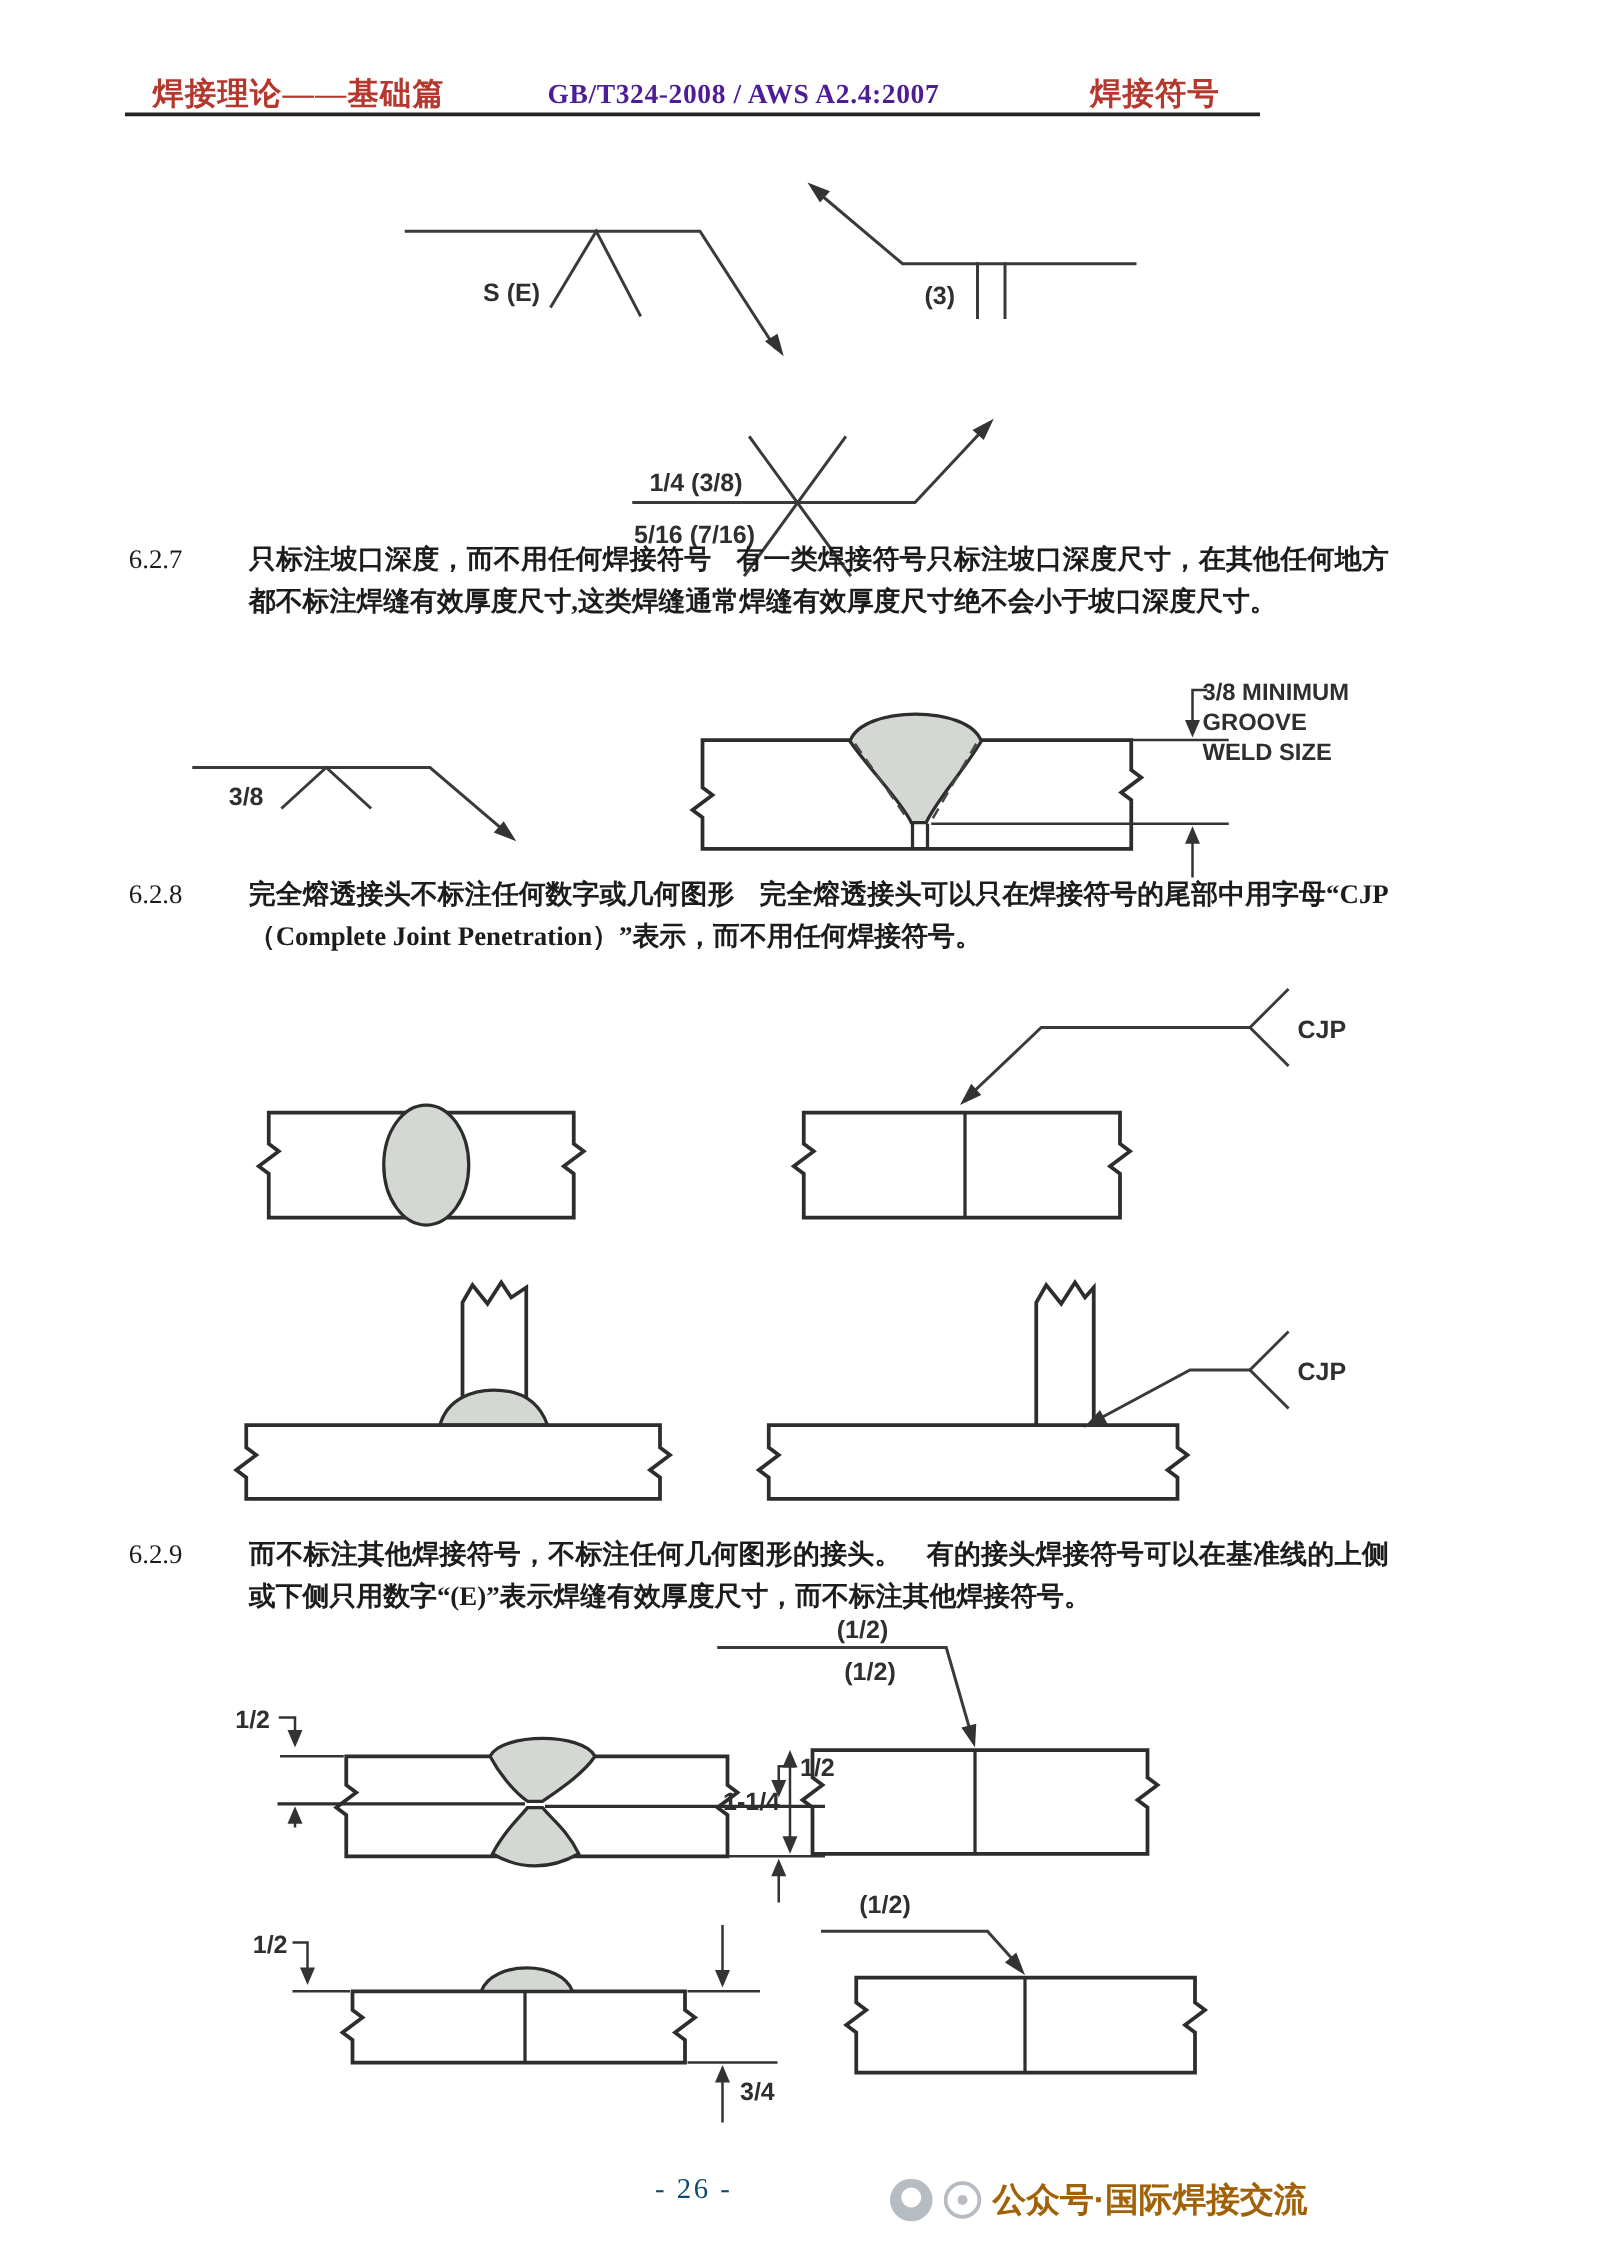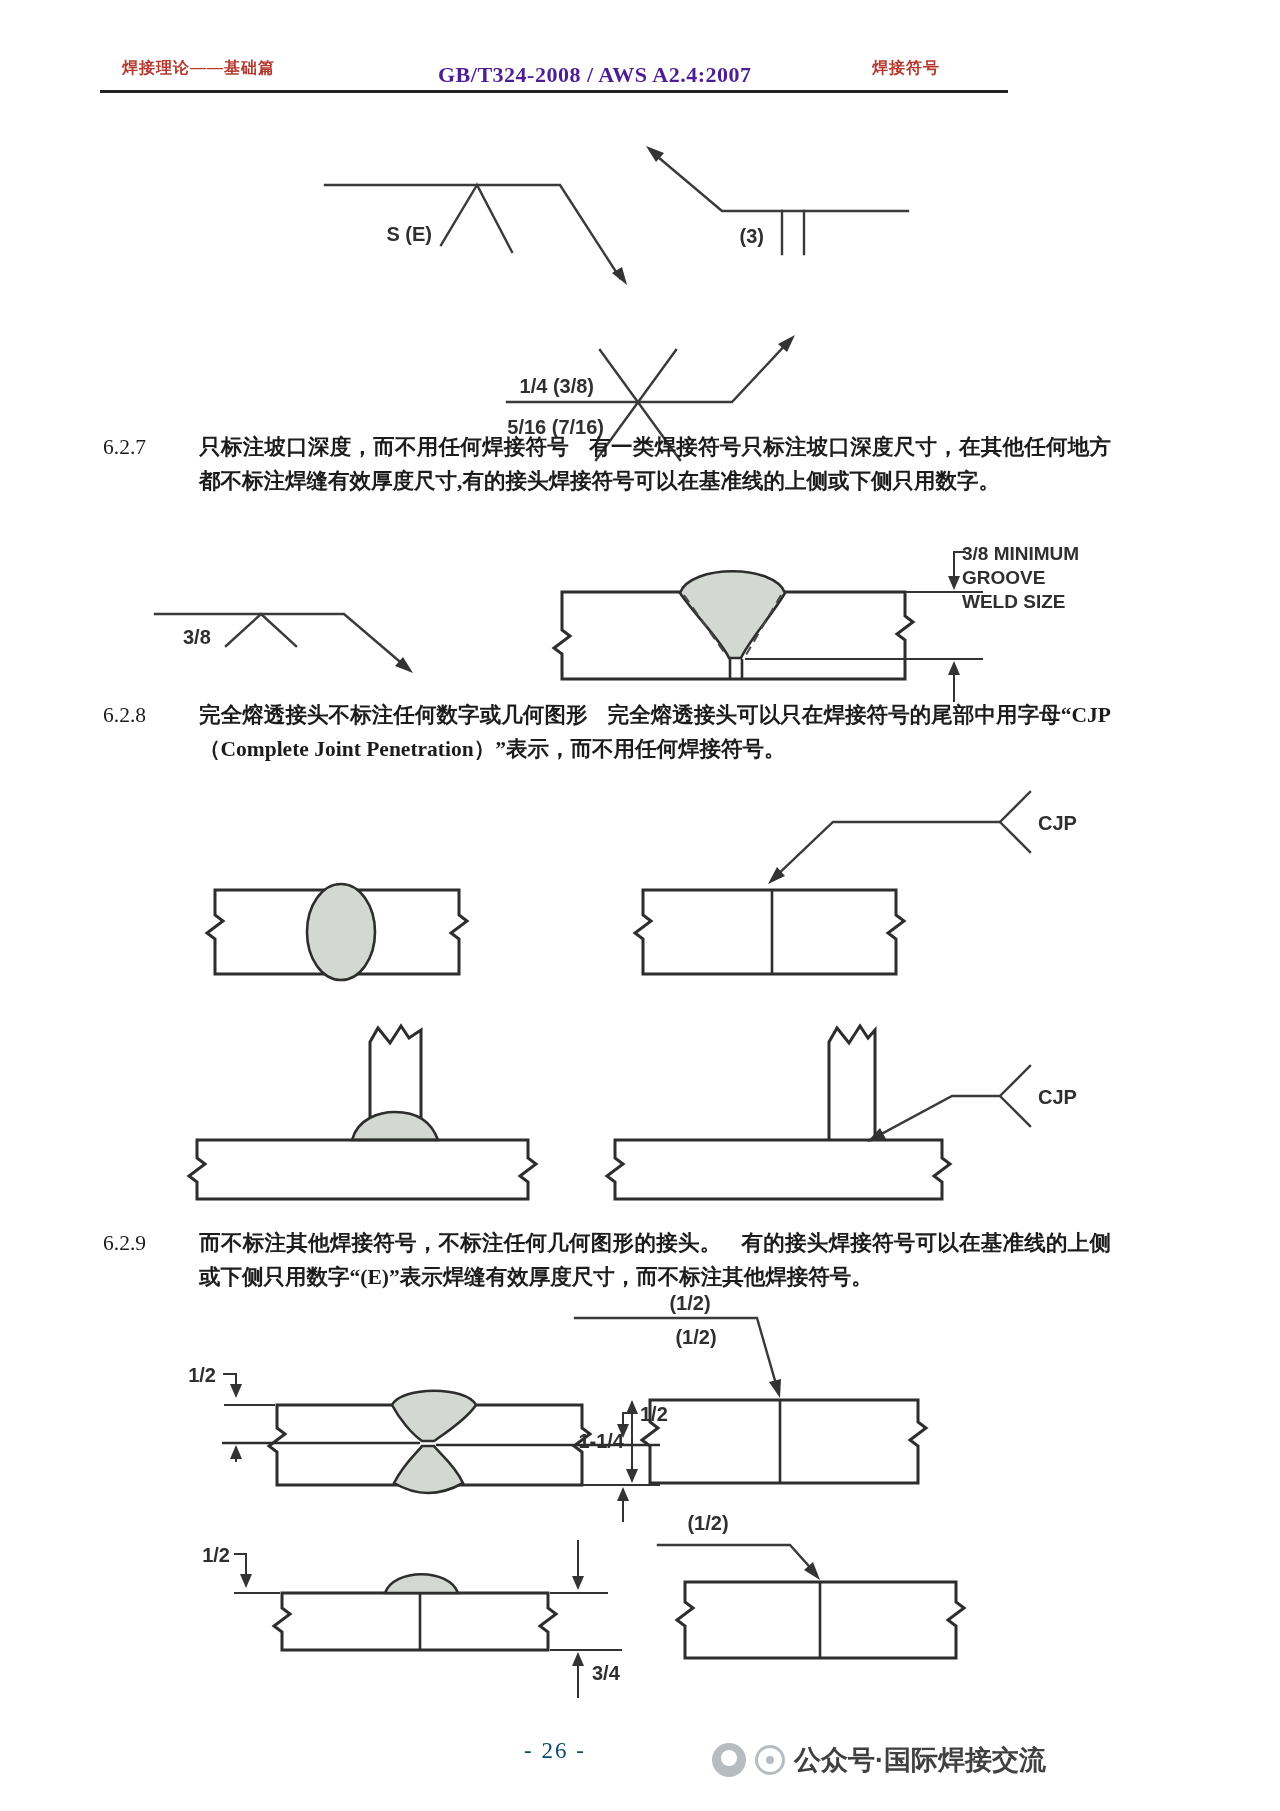--- a/index.html
+++ b/index.html
@@ -2,21 +2,21 @@
 <html><head>
 <meta charset="utf-8">
 <style>
   html,body{margin:0;padding:0}
   body{
     width:1280px;height:1811px;position:relative;background:#ffffff;
     font-family:"Liberation Serif","DejaVu Serif",serif;color:#1c1c1c;
   }
   .abs{position:absolute}
   
-  .hdr{font-weight:700;font-size:16px;letter-spacing:1px;color:#b5382f;white-space:nowrap}
+  .hdr{font-weight:700;font-size:25px;letter-spacing:1px;color:#b5382f;white-space:nowrap}
   .hdr-std{font-size:22px;color:#4c1d95;font-weight:700;letter-spacing:.5px;white-space:nowrap}
   .rule{background:#232323;height:3px}
   
   .clause{
     left:103px;width:912px;font-size:21.5px;line-height:34px;font-weight:600;
     padding-left:96px;text-indent:-96px;text-align:justify;
   }
   .clause .num{display:inline-block;width:96px;text-indent:0;font-weight:400}
   .clause .ttl{margin-right:20px}
   
@@ -25,21 +25,21 @@
   .plate{stroke:#2d2d2d;stroke-width:3;fill:none;stroke-linejoin:miter}
   .seam{stroke:#2d2d2d;stroke-width:2.6;fill:none}
   .weld{fill:#d4d8d3;stroke:#2d2d2d;stroke-width:2.6}
   .dashv{stroke:#474747;stroke-width:2;stroke-dasharray:9 6;fill:none}
   .dim{stroke:#333;stroke-width:2;fill:none}
   .ah{fill:#333;stroke:none}
   text.lbl{font:700 20px "Liberation Sans","DejaVu Sans",sans-serif;fill:#2f2f2f}
   text.ann{font:700 19px "Liberation Sans","DejaVu Sans",sans-serif;fill:#2f2f2f}
   
   .pagenum{left:100px;width:910px;text-align:center;top:1738px;font-size:23px;letter-spacing:2px;color:#0c4a6e}
-  .social{left:712px;top:1742px;display:flex;align-items:center;gap:9px;color:#404040;
+  .social{left:712px;top:1742px;display:flex;align-items:center;gap:9px;color:#a16207;
           font-family:"Liberation Sans","DejaVu Sans",sans-serif;font-size:27px;font-weight:600}
   .ic1{width:34px;height:34px;border-radius:50%;background:#b6bcc2;position:relative;flex:0 0 auto}
   .ic1::after{content:"";position:absolute;left:9px;top:7px;width:16px;height:16px;border-radius:50%;background:#fff}
   .ic2{width:30px;height:30px;border-radius:50%;border:3px solid #b6bcc2;box-sizing:border-box;position:relative;flex:0 0 auto}
   .ic2::after{content:"";position:absolute;left:8px;top:8px;width:8px;height:8px;border-radius:50%;background:#b6bcc2}
 </style>
 </head>
 <body>
 
 <div class="abs hdr" style="left:122px;top:58px">焊接理论——基础篇</div>
@@ -66,21 +66,21 @@
   <g>
     <path class="dline" d="M407,302 H632 L689,241"></path>
     <polygon class="ah" points="695,235 678,244 687,252"></polygon>
     <path class="dline" d="M500,250 L580,360 M576,250 L496,360"></path>
     <text class="lbl" x="494" y="293" text-anchor="end">1/4 (3/8)</text>
     <text class="lbl" x="504" y="334" text-anchor="end">5/16 (7/16)</text>
   </g>
 </svg>
 
 <p class="abs clause" style="top:430px;margin:0">
-  <span class="num">6.2.7</span><span class="ttl">只标注坡口深度，而不用任何焊接符号</span><span>有一类焊接符号只标注坡口深度尺寸，在其他任何地方都不标注焊缝有效厚度尺寸,有的接头焊接符号可以在基准线的上侧或下侧只用数字。</span>
+  <span class="num">6.2.7</span><span class="ttl">只标注坡口深度，而不用任何焊接符号</span><span>有一类焊接符号只标注坡口深度尺寸，在其他任何地方都不标注焊缝有效厚度尺寸,这类焊缝通常焊缝有效厚度尺寸绝不会小于坡口深度尺寸。</span>
 </p>
 
 <svg class="abs" style="left:100px;top:540px" width="1000" height="260" viewBox="0 0 1000 260">
 
   <g>
     <path class="dline" d="M55,74 H244 L306,127"></path>
     <polygon class="ah" points="313,133 303,117 295,126"></polygon>
     <path class="dline" d="M126,106 L161,74 L196,106"></path>
     <text class="lbl" x="83" y="104">3/8</text>
   </g>

